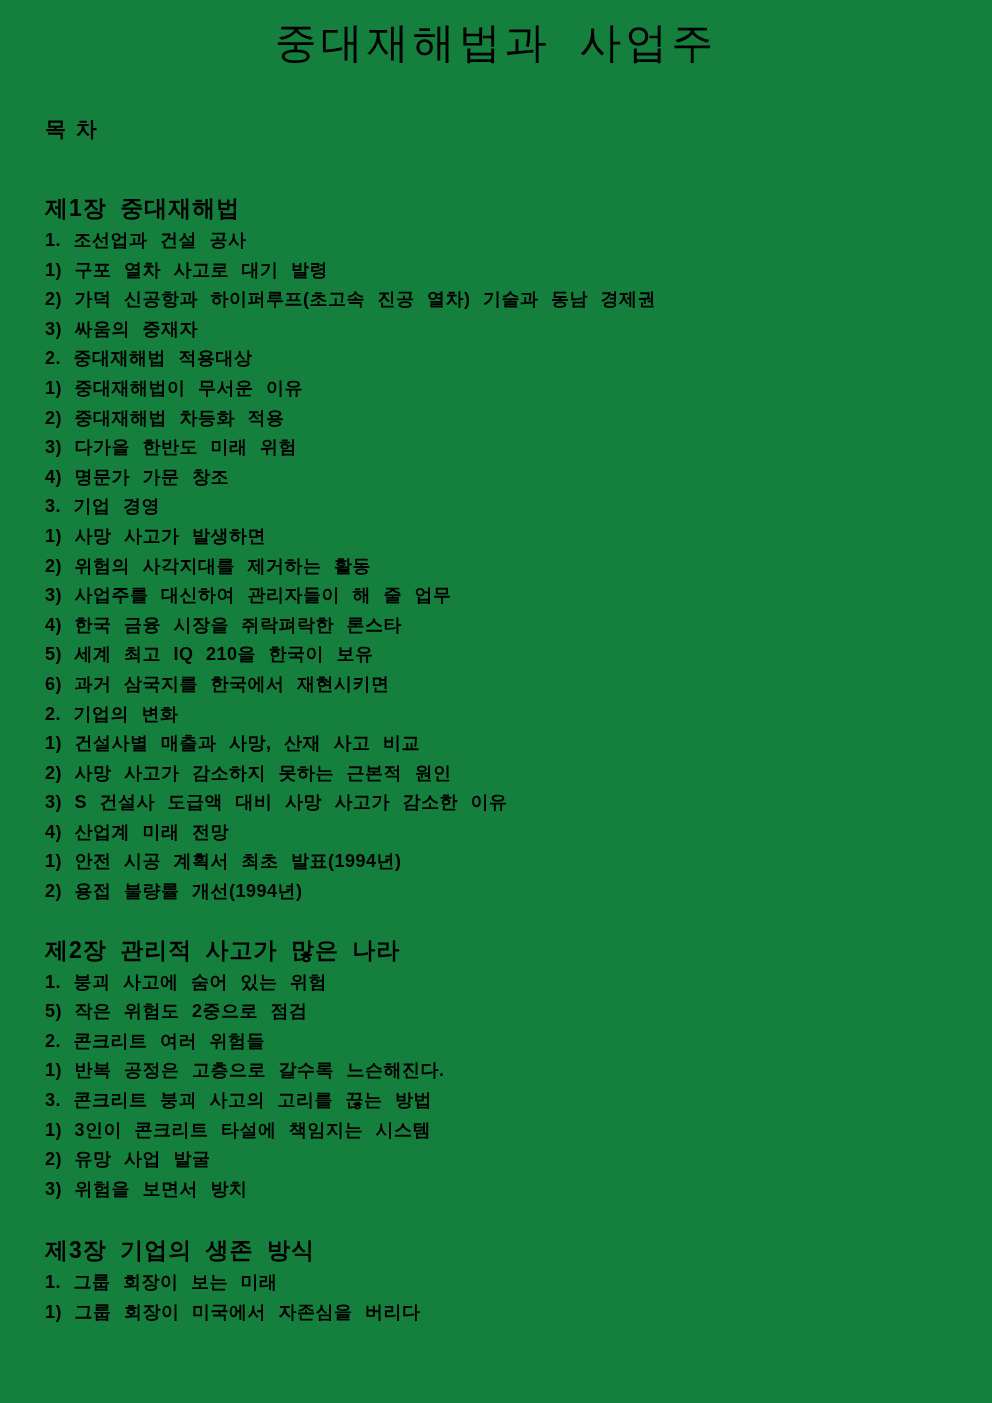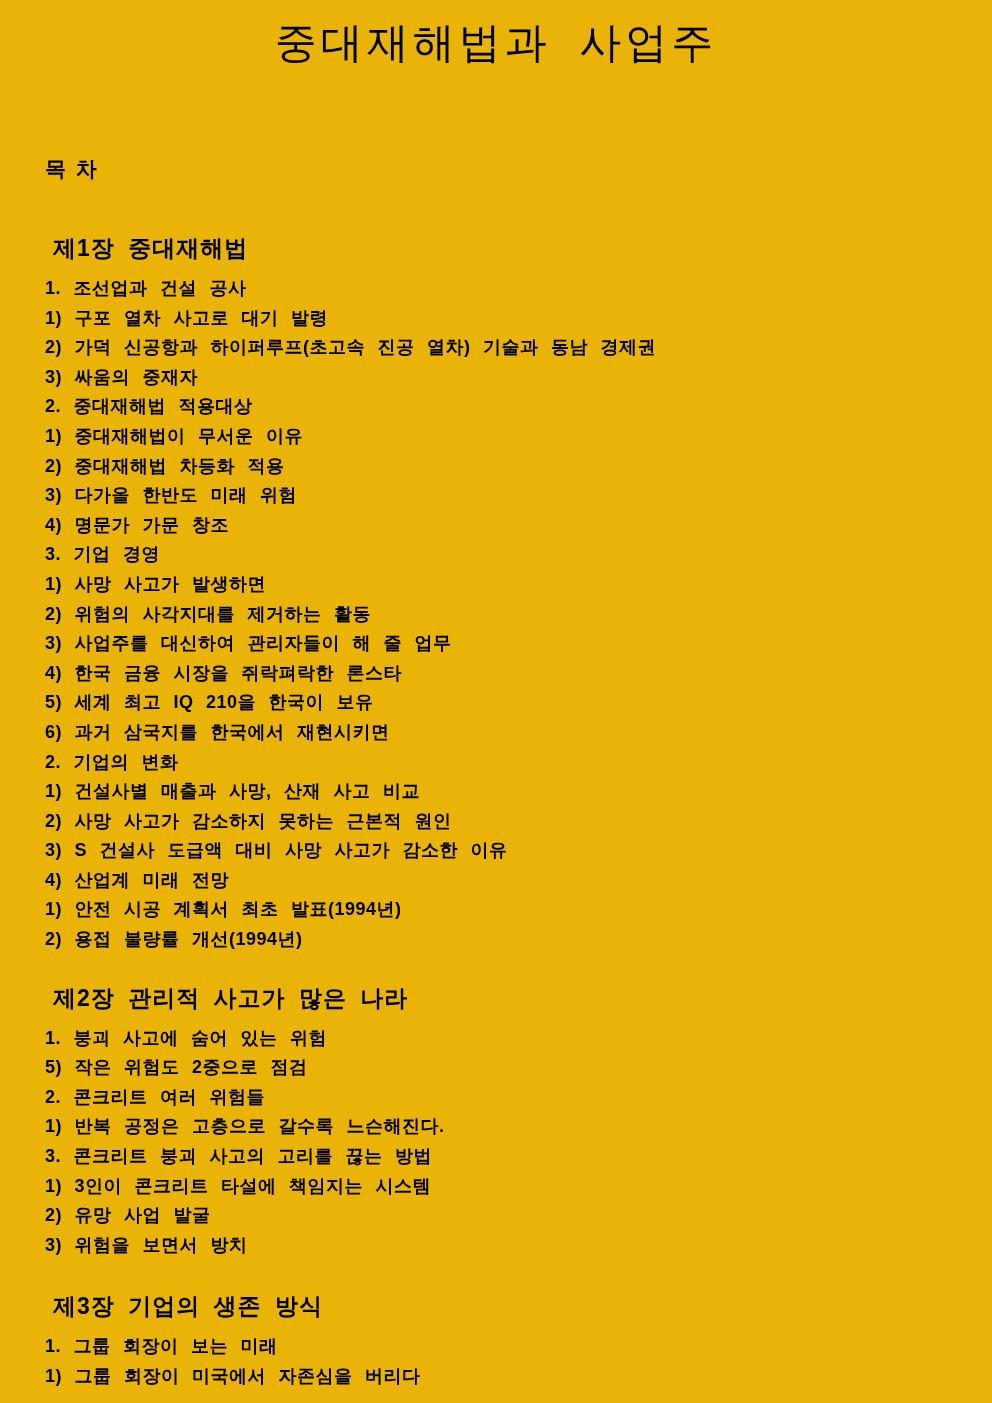--- a/index.html
+++ b/index.html
@@ -5,54 +5,54 @@
   html, body {
     margin: 0;
     padding: 0;
     background: #ffffff;
     color: #000000;
   }
   .page {
     position: relative;
     width: 992px;
     height: 1403px;
-    background: #eab308;
+    background: #15803d;
     overflow: hidden;
     font-family: "Liberation Sans", "DejaVu Sans", sans-serif;
   }
   .doc-title {
     margin: 0;
     padding-top: 16px;
     text-align: center;
     font-family: "Liberation Serif", "DejaVu Serif", serif;
     font-size: 42px;
     font-weight: 500;
     letter-spacing: 4px;
     word-spacing: 14px;
     line-height: 54px;
     color: #000000;
   }
   .content {
     padding-left: 45px;
     padding-right: 40px;
   }
   .toc-label {
-    margin-top: 86px;
+    margin-top: 46px;
     font-size: 21px;
     font-weight: 700;
     letter-spacing: 2px;
     line-height: 26px;
   }
   .chapter-heading {
     font-size: 23px;
     font-weight: 700;
     letter-spacing: 1px;
     word-spacing: 6px;
     line-height: 36px;
-    margin: 8px;
+    margin: 0;
   }
   .chapter-1 { margin-top: 48px; }
   .chapter-2 { margin-top: 25px; }
   .chapter-3 { margin-top: 28px; }
   .toc-list {
     margin-top: 0;
   }
   .toc-item {
     font-size: 18px;
     font-weight: 700;

